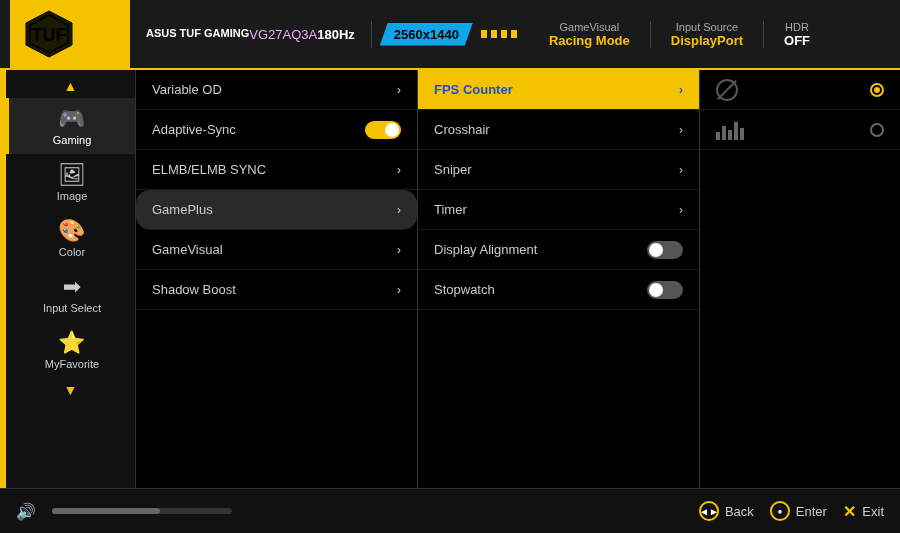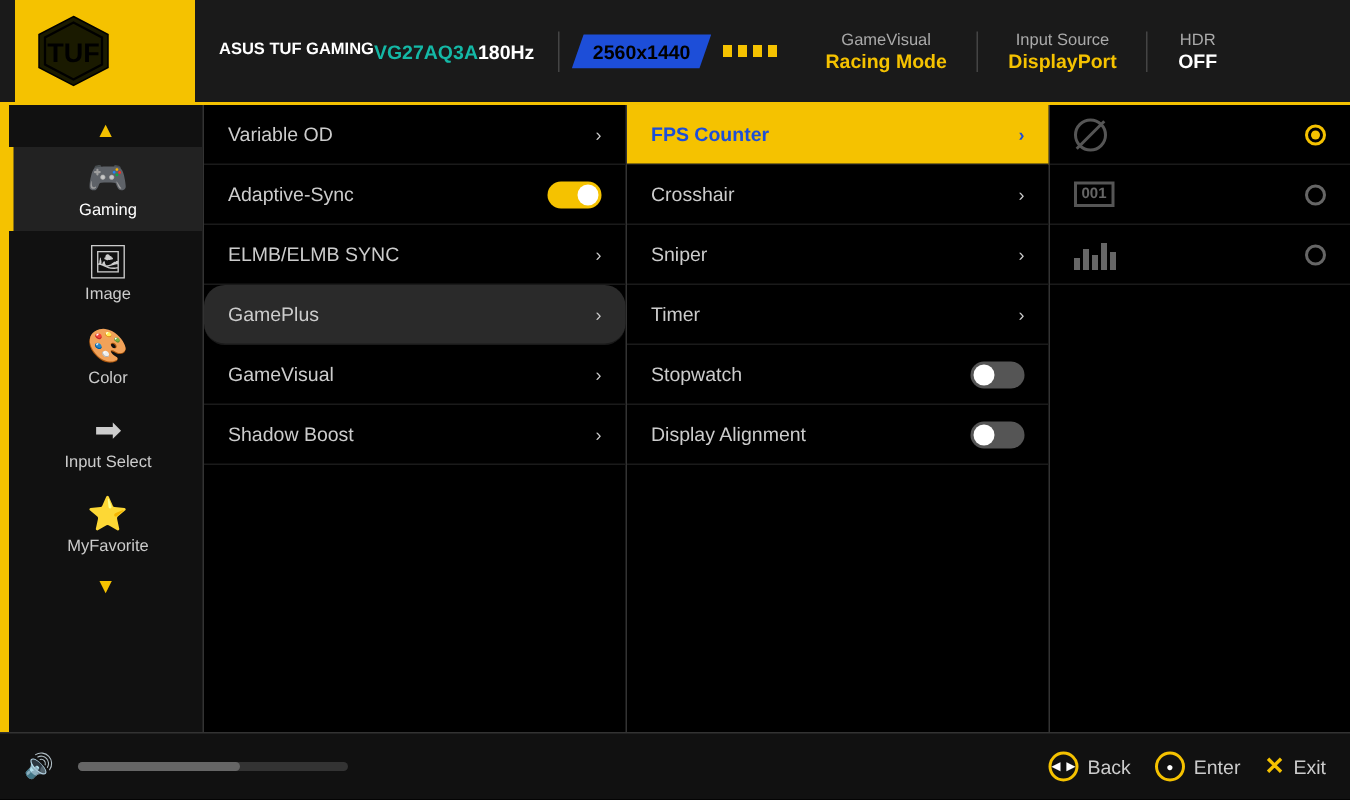--- a/index.html
+++ b/index.html
@@ -45,33 +45,33 @@
       min-width: 140px;
     }
 
     .monitor-model {
       color: #fff;
       font-size: 11px;
       font-weight: bold;
     }
 
     .monitor-name {
-      color: #14b8a6;
+      color: #f0abfc;
       font-size: 13px;
-      font-weight: bold;
+      font-weight: normal;
     }
 
     .monitor-hz {
       color: #fff;
       font-size: 13px;
       font-weight: bold;
     }
 
     .resolution-badge {
-      background: #1d4ed8;
+      background: #0ea5e9;
       color: #000;
       font-weight: bold;
       font-size: 13px;
       padding: 4px 14px;
       margin-left: 8px;
       clip-path: polygon(8px 0%, 100% 0%, calc(100% - 8px) 100%, 0% 100%);
       display: flex;
       align-items: center;
     }
 
@@ -478,37 +478,33 @@
     </div>
     <div class="menu-item">
       <span>Sniper</span>
       <span class="chevron">›</span>
     </div>
     <div class="menu-item">
       <span>Timer</span>
       <span class="chevron">›</span>
     </div>
     <div class="menu-item">
+      <span>Display Alignment</span>
+      <div class="toggle off"></div>
+    </div>
+    <div class="menu-item">
       <span>Stopwatch</span>
-      <div class="toggle off"></div>
-    </div>
-    <div class="menu-item">
-      <span>Display Alignment</span>
       <div class="toggle off"></div>
     </div>
   </div>
 
   <div class="menu-col" style="border-right:none; max-width: 200px;">
     <div class="icon-row" style="padding: 8px 16px;">
       <div class="no-icon"></div>
       <div class="radio-btn selected"></div>
-    </div>
-    <div class="icon-row" style="padding: 8px 16px;">
-      <div class="counter-icon">001</div>
-      <div class="radio-btn"></div>
     </div>
     <div class="icon-row" style="padding: 8px 16px;">
       <div class="bar-chart-icon">
         <span style="height:8px;"></span>
         <span style="height:14px;"></span>
         <span style="height:10px;"></span>
         <span style="height:18px;"></span>
         <span style="height:12px;"></span>
       </div>
       <div class="radio-btn"></div>

